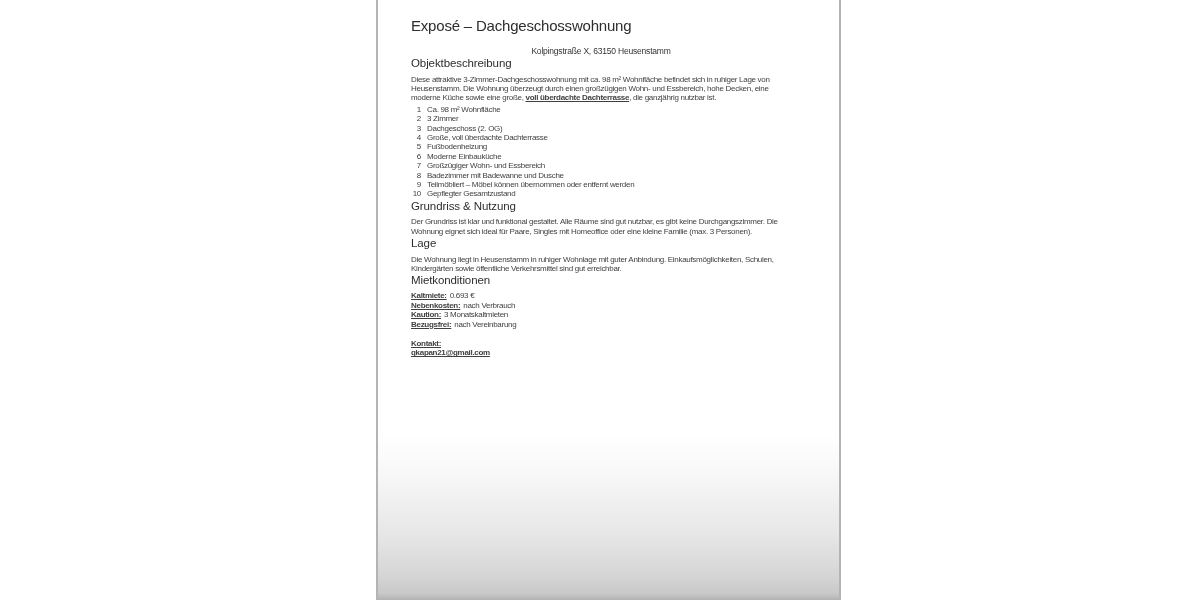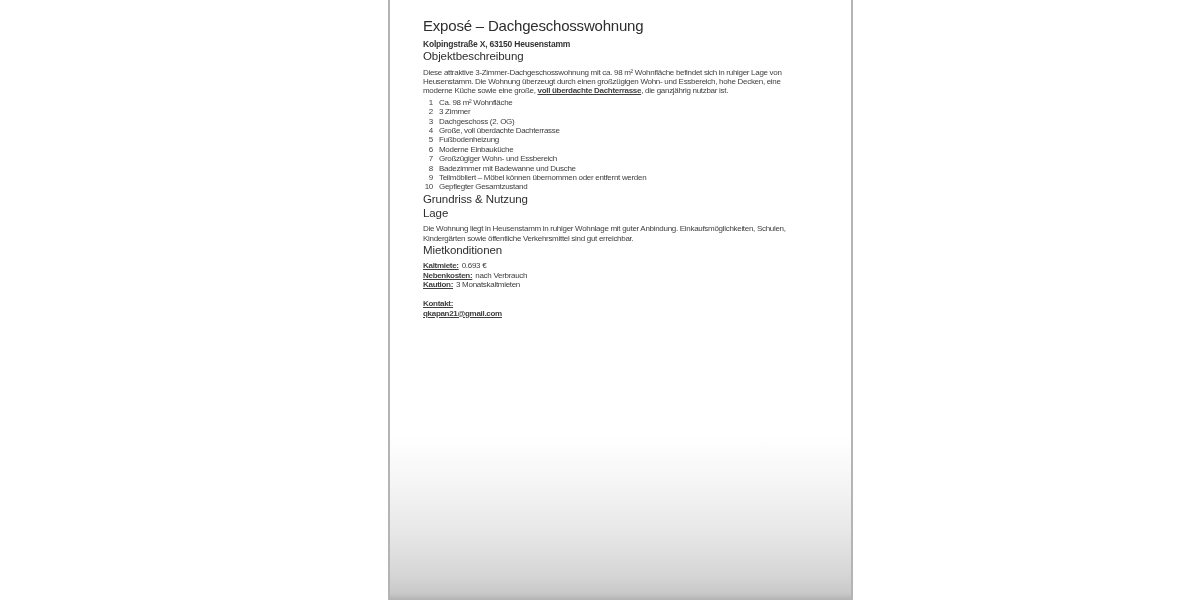--- a/index.html
+++ b/index.html
@@ -12,21 +12,21 @@
     font-family: "Liberation Sans", sans-serif;
   }
   .canvas {
     position: relative;
     width: 1200px;
     height: 600px;
     background: #ffffff;
   }
   .page {
     position: absolute;
-    left: 388px;
+    left: 376px;
     top: 0;
     width: 465px;
     height: 600px;
     box-sizing: border-box;
     background: #ffffff;
     border-left: 2px solid #b4b4b4;
     border-right: 2px solid #b4b4b4;
     padding: 16px 48px 0 33px;
     color: #3f3f3f;
   }
@@ -47,26 +47,27 @@
   }
   h1.doc-title {
     margin: 0;
     font-size: 15px;
     font-weight: 400;
     line-height: 19px;
     letter-spacing: -0.2px;
     color: #2d2d2d;
   }
   .doc-subtitle {
-    margin-top: 4px;
+    margin-top: 11px;
     font-size: 8.5px;
-    font-weight: 700;
+    font-weight: 400;
     line-height: 10px;
     letter-spacing: -0.2px;
     color: #333333;
+    text-align: center;
   }
   h2.sec-heading {
     margin: 0;
     font-size: 11.5px;
     font-weight: 400;
     line-height: 14px;
     letter-spacing: -0.1px;
     color: #2e2e2e;
   }
   .mt-obj   { margin-top: 19px; }
@@ -152,29 +153,31 @@
           <span class="item-number">9</span>
           <span class="item-text">Teilmöbliert – Möbel können übernommen oder entfernt werden</span>
         </div>
       <div class="feature-item">
           <span class="item-number">10</span>
           <span class="item-text">Gepflegter Gesamtzustand</span>
         </div>
     </div>
 
     <h2 class="sec-heading mt-gru">Grundriss &amp; Nutzung</h2>
+    <p class="body-text">Der Grundriss ist klar und funktional gestaltet. Alle Räume sind gut nutzbar, es gibt keine Durchgangszimmer. Die Wohnung eignet sich ideal für Paare, Singles mit Homeoffice oder eine kleine Familie (max. 3 Personen).</p>
 
     <h2 class="sec-heading mt-lage">Lage</h2>
     <p class="body-text">Die Wohnung liegt in Heusenstamm in ruhiger Wohnlage mit guter Anbindung. Einkaufsmöglichkeiten, Schulen, Kindergärten sowie öffentliche Verkehrsmittel sind gut erreichbar.</p>
 
     <h2 class="sec-heading mt-miet">Mietkonditionen</h2>
     <div class="rent-rows">
       <div><span class="bold">Kaltmiete:</span><span class="rent-value">0.693 €</span></div>
       <div><span class="bold">Nebenkosten:</span><span class="rent-value">nach Verbrauch</span></div>
       <div><span class="bold">Kaution:</span><span class="rent-value">3 Monatskaltmieten</span></div>
+      <div><span class="bold">Bezugsfrei:</span><span class="rent-value">nach Vereinbarung</span></div>
     </div>
 
     <div class="contact-block">
       <div class="bold">Kontakt:</div>
       <div class="bold">qkapan21@gmail.com</div>
     </div>
 
     <div class="page-bottom-shadow"></div>
   </div>
 </div>

